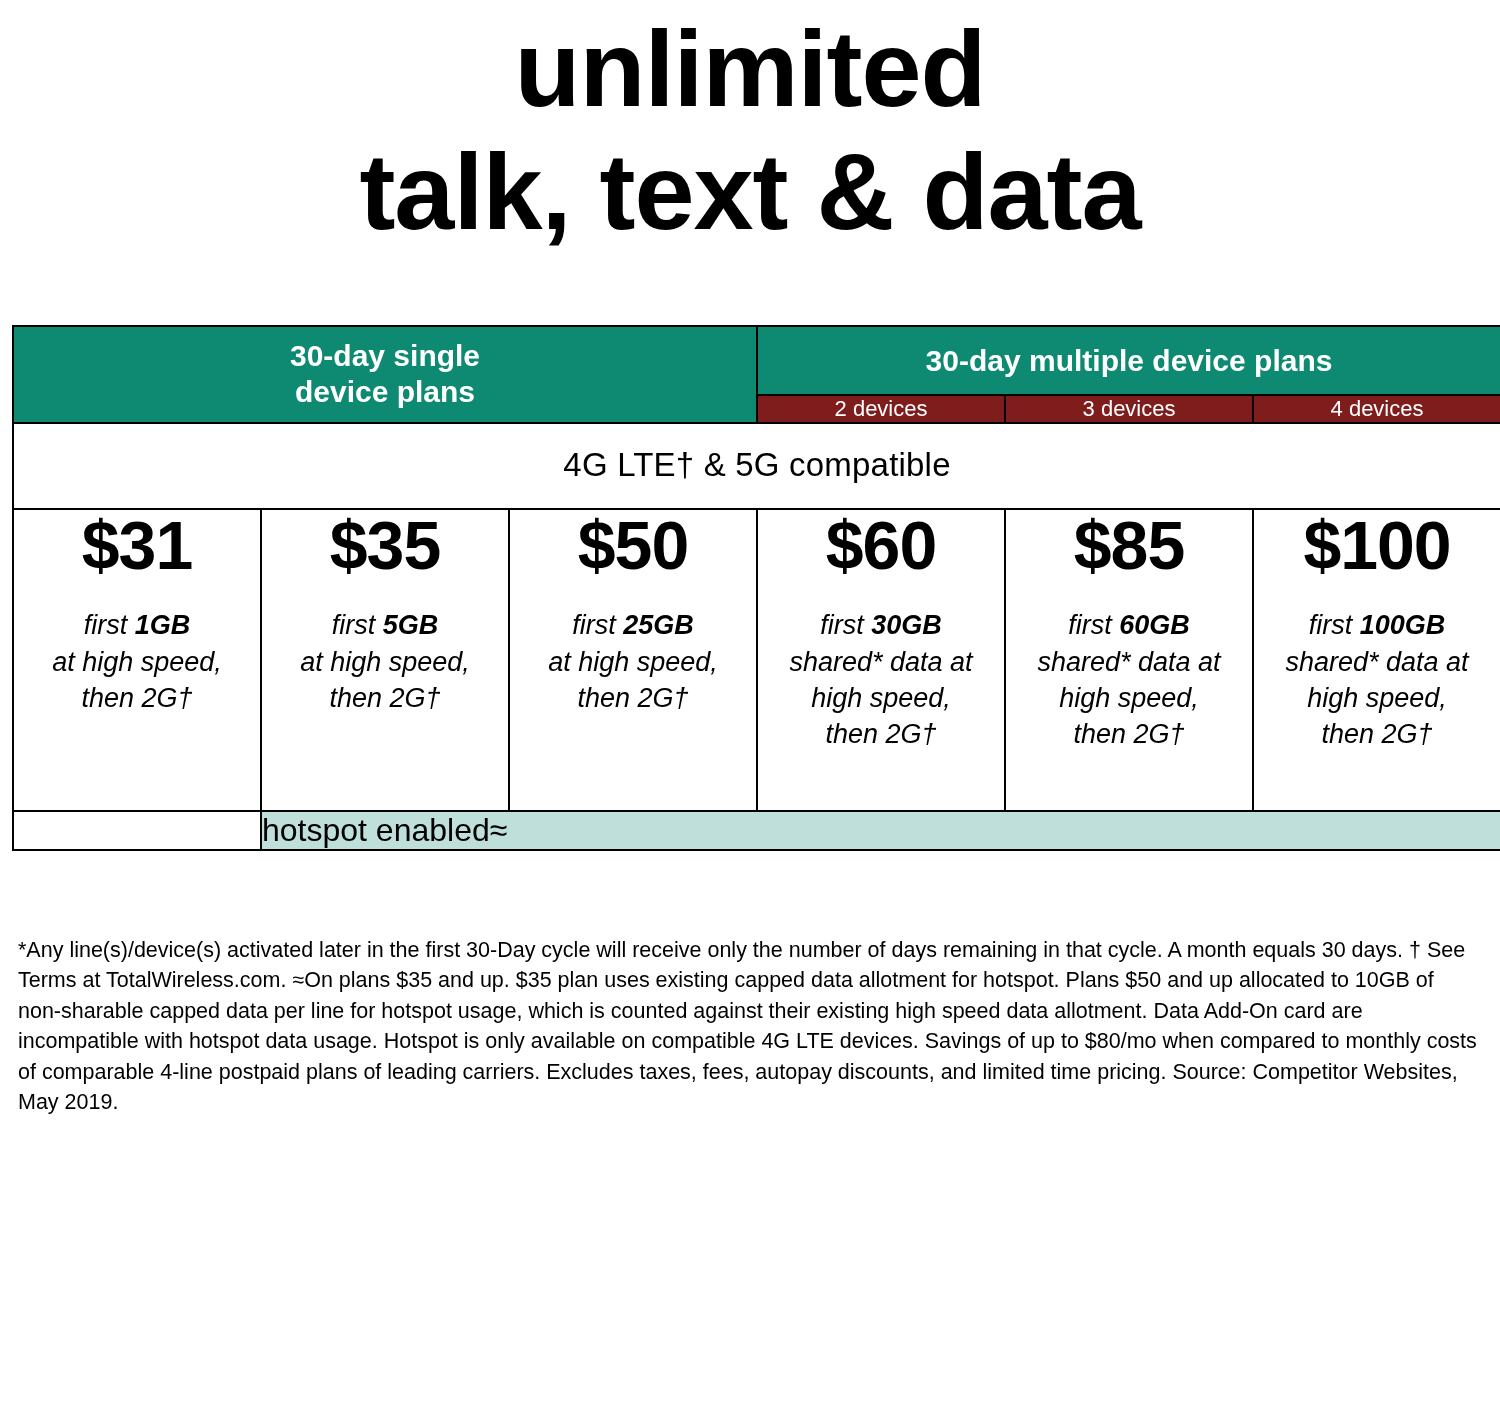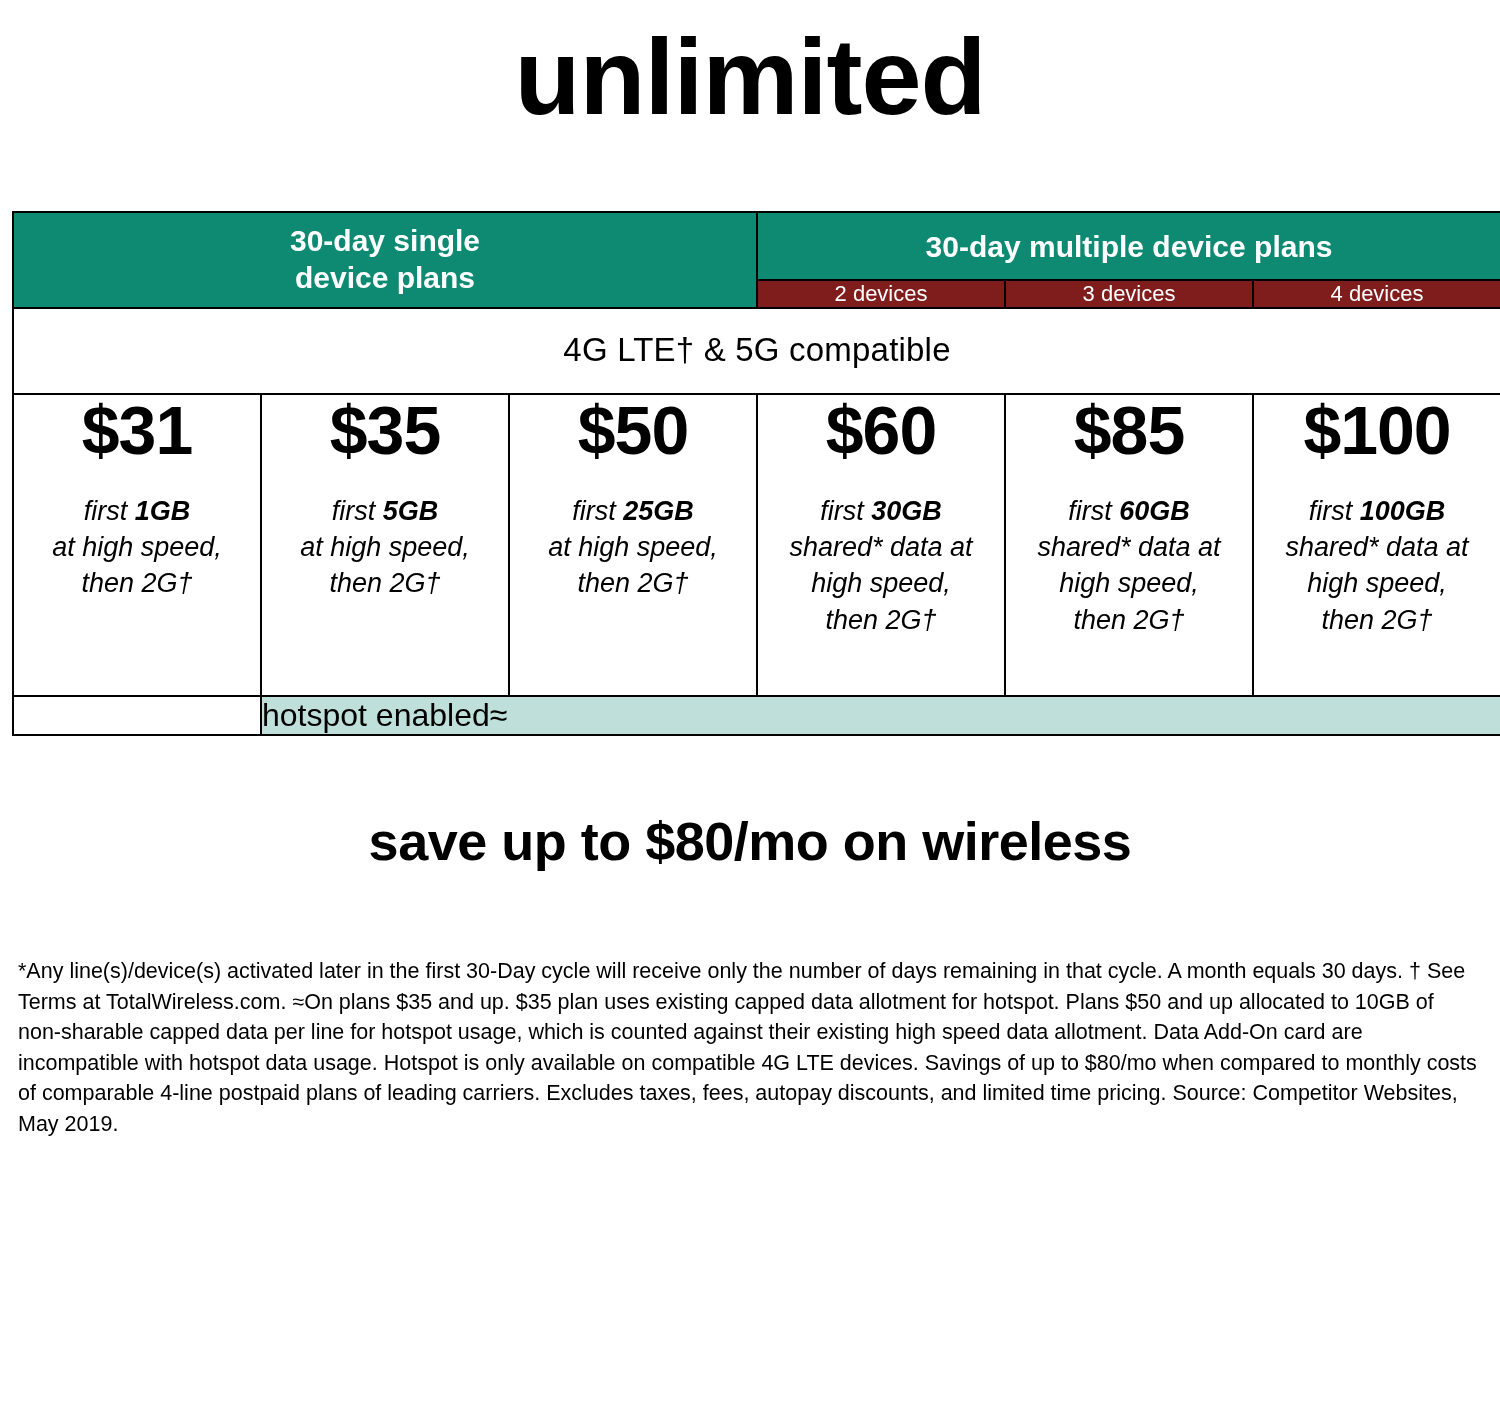--- a/index.html
+++ b/index.html
@@ -12,21 +12,21 @@
     height: 1419px;
     font-family: "Liberation Sans", sans-serif;
     color: #000000;
     position: relative;
     overflow: hidden;
   }
   .page {
     width: 1500px;
     height: 1419px;
     box-sizing: border-box;
-    padding: 12px 12px;
+    padding: 4px 12px;
     position: relative;
   }
 
   
   .headline {
     text-align: center;
     font-weight: 800;
     letter-spacing: -1px;
     line-height: 0.95;
     padding-top: 14px;
@@ -136,20 +136,21 @@
     padding: 0 6px;
   }
 </style>
 </head>
 <body>
 
 <div class="page">
 
   <div class="headline">
     <span class="line1">unlimited</span>
+    <span class="line2">talk, text &amp; data</span>
   </div>
 
   <table class="plan-table">
     <colgroup>
       <col style="width:248px">
       <col style="width:248px">
       <col style="width:248px">
       <col style="width:248px">
       <col style="width:248px">
       <col style="width:248px">
@@ -226,17 +227,16 @@
         </td>
       </tr>
 
       <tr>
         <td class="blank-cell"></td>
         <td class="hotspot-cell" colspan="5">hotspot enabled≈</td>
       </tr>
     </tbody>
   </table>
 
-  <div class="save-line">save up to $80/mo on wireless</div>
 
   <div class="disclaimer">*Any line(s)/device(s) activated later in the first 30-Day cycle will receive only the number of days remaining in that cycle. A month equals 30 days. † See Terms at TotalWireless.com. ≈On plans $35 and up. $35 plan uses existing capped data allotment for hotspot. Plans $50 and up allocated to 10GB of non-sharable capped data per line for hotspot usage, which is counted against their existing high speed data allotment. Data Add-On card are incompatible with hotspot data usage. Hotspot is only available on compatible 4G LTE devices. Savings of up to $80/mo when compared to monthly costs of comparable 4-line postpaid plans of leading carriers. Excludes taxes, fees, autopay discounts, and limited time pricing. Source: Competitor Websites, May 2019.</div>
 
 </div>
 
 </body></html>

